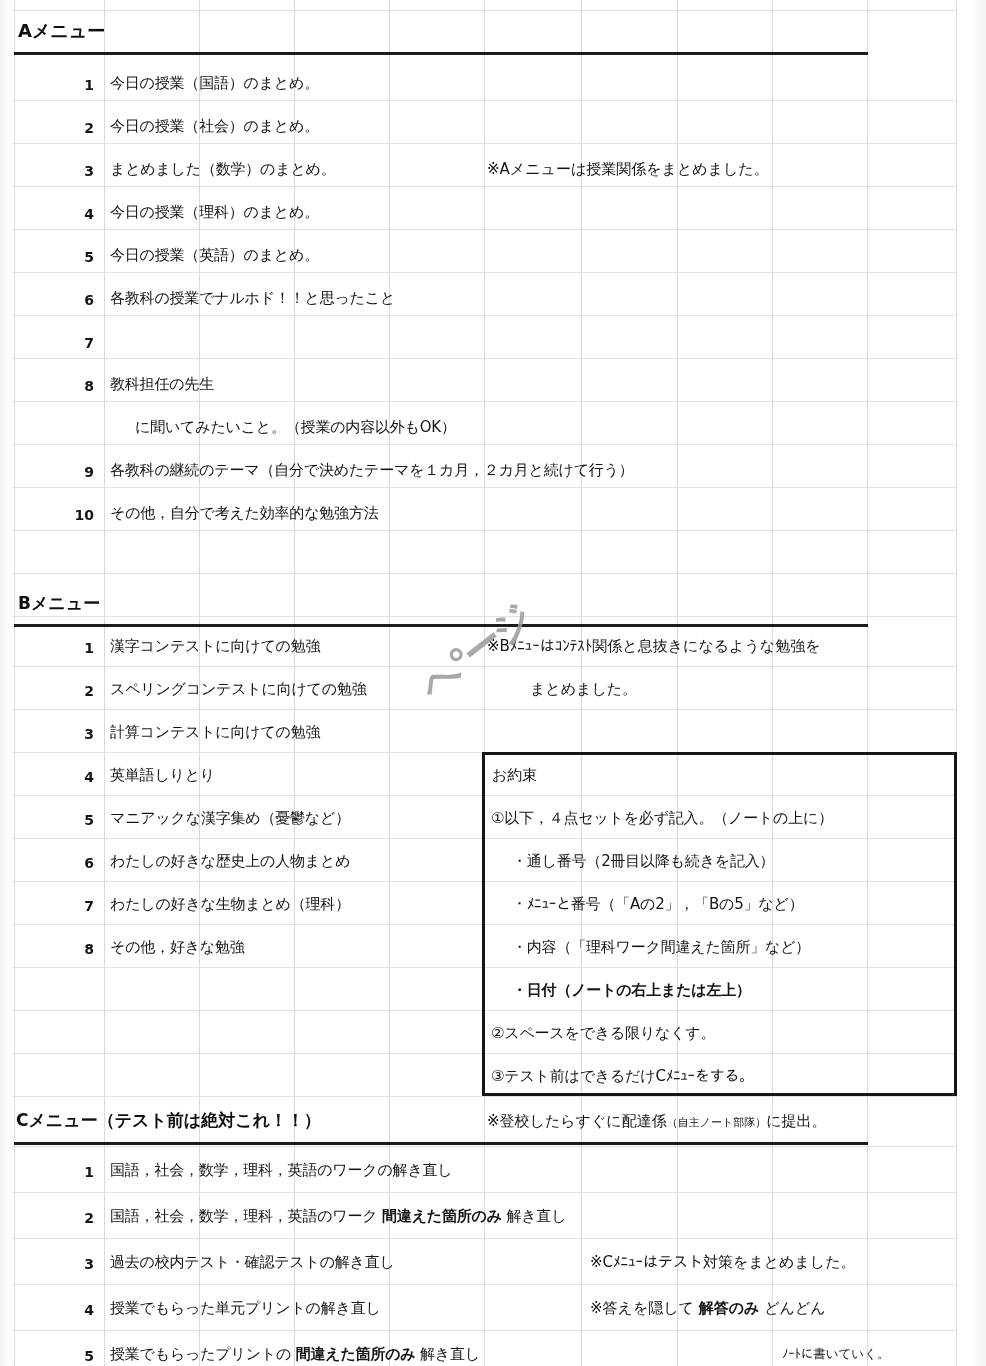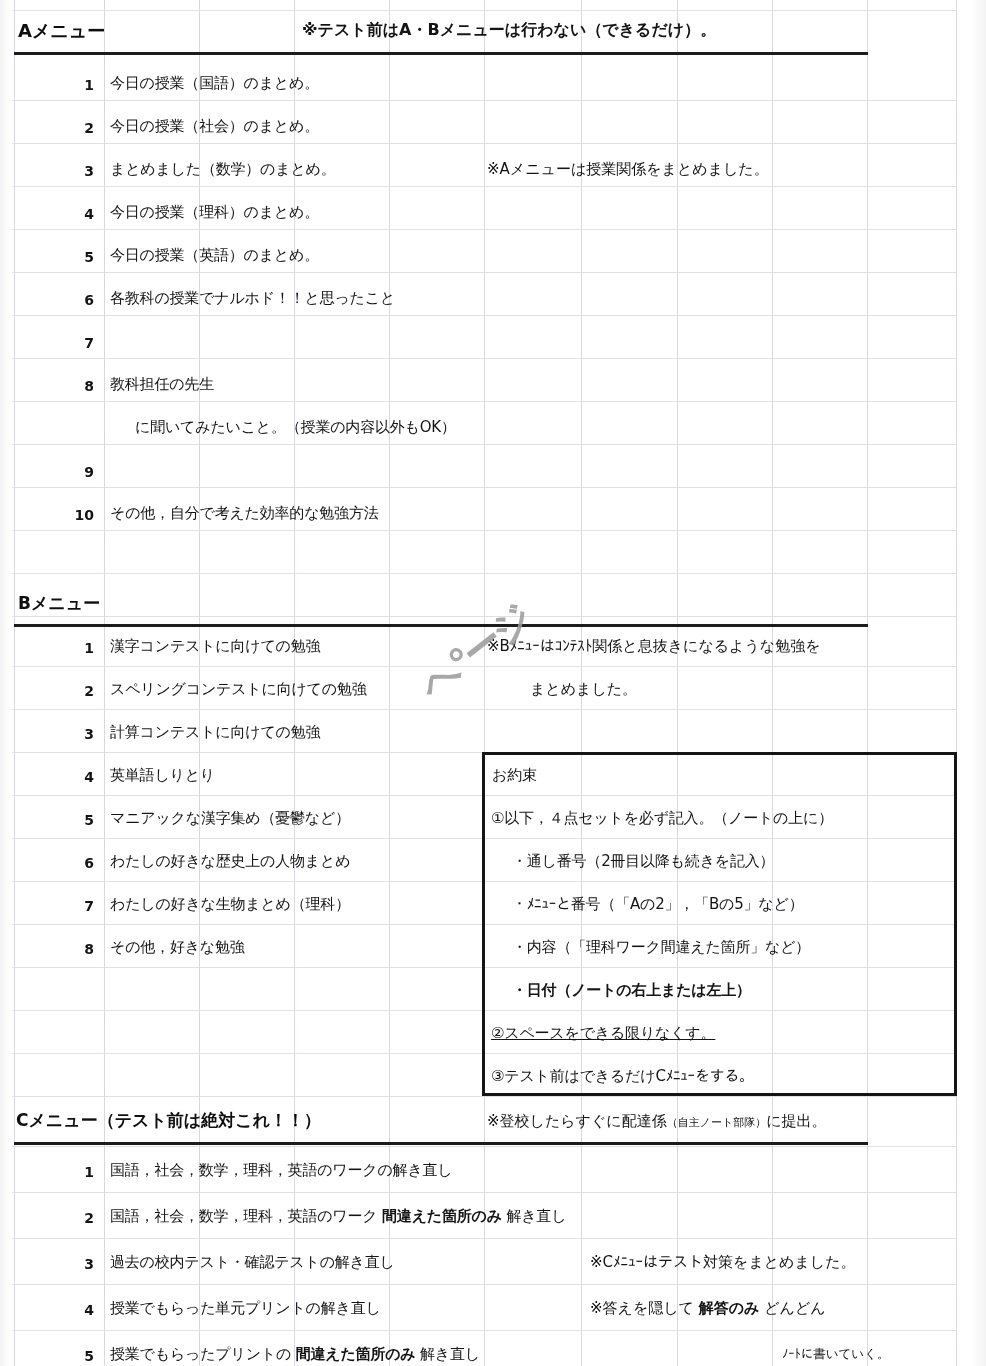--- a/index.html
+++ b/index.html
@@ -172,21 +172,20 @@
   <div class="hline" style="top:1192px; width:944px;"></div>
   <div class="hline" style="top:1238px; width:944px;"></div>
   <div class="hline" style="top:1284px; width:944px;"></div>
   <div class="hline" style="top:1330px; width:944px;"></div>
 
   <div class="thickline" style="left:14px; top:52px;   width:854px;"></div>
   <div class="thickline" style="left:14px; top:624px;  width:854px;"></div>
   <div class="thickline" style="left:14px; top:1142px; width:854px;"></div>
 
   <div class="hdr" style="left:18px; top:22px;">Aメニュー</div>
-  <div class="note bold" style="left:302px; top:22px; font-size:16px;">※テスト前はA・Bメニューは行わない（できるだけ）。</div>
 
   <div class="num" style="left:10px; top:78px;">1</div>
   <div class="cell" style="left:110px; top:76px;">今日の授業（国語）のまとめ。</div>
 
   <div class="num" style="left:10px; top:121px;">2</div>
   <div class="cell" style="left:110px; top:119px;">今日の授業（社会）のまとめ。</div>
 
   <div class="num" style="left:10px; top:164px;">3</div>
   <div class="cell" style="left:110px; top:162px;">まとめました（数学）のまとめ。</div>
   <div class="note" style="left:487px; top:162px;">※Aメニューは授業関係をまとめました。</div>
@@ -201,20 +200,21 @@
   <div class="cell" style="left:110px; top:291px;">各教科の授業でナルホド！！と思ったこと</div>
 
   <div class="num" style="left:10px; top:336px;">7</div>
 
   <div class="num" style="left:10px; top:379px;">8</div>
   <div class="cell" style="left:110px; top:377px;">教科担任の先生</div>
 
   <div class="cell" style="left:135px; top:420px;">に聞いてみたいこと。（授業の内容以外もOK）</div>
 
   <div class="num" style="left:10px; top:465px;">9</div>
+  <div class="cell" style="left:110px; top:463px;">各教科の継続のテーマ（自分で決めたテーマを１カ月，２カ月と続けて行う）</div>
 
   <div class="num" style="left:10px; top:508px;">10</div>
   <div class="cell" style="left:110px; top:506px;">その他，自分で考えた効率的な勉強方法</div>
 
   <div class="hdr" style="left:18px; top:595px; font-size:17px;">Bメニュー</div>
 
   <div class="num" style="left:10px; top:641px;">1</div>
   <div class="cell" style="left:110px; top:639px;">漢字コンテストに向けての勉強</div>
   <div class="note note-u" style="left:487px; top:639px;">※Bﾒﾆｭｰはｺﾝﾃｽﾄ関係と息抜きになるような勉強を</div>
 
@@ -241,21 +241,21 @@
   <div class="cell" style="left:110px; top:940px;">その他，好きな勉強</div>
 
   <div id="promise-box" style="left:482px; top:752px; width:475px; height:344px;"></div>
 
   <div class="cell" style="left:492px; top:768px;">お約束</div>
   <div class="cell" style="left:491px; top:811px;">①以下，４点セットを必ず記入。（ノートの上に）</div>
   <div class="cell" style="left:512px; top:854px;">・通し番号（2冊目以降も続きを記入）</div>
   <div class="cell" style="left:512px; top:897px;">・ﾒﾆｭｰと番号（「Aの2」，「Bの5」など）</div>
   <div class="cell" style="left:512px; top:940px;">・内容（「理科ワーク間違えた箇所」など）</div>
   <div class="cell" style="left:512px; top:983px;font-weight:bold;">・日付（ノートの右上または左上）</div>
-  <div class="cell" style="left:491px; top:1026px;text-decoration:underline;">②スペースをできる限りなくす。</div>
+  <div class="cell" style="left:491px; top:1026px;">②スペースをできる限りなくす。</div>
   <div class="cell" style="left:491px; top:1069px;">③テスト前はできるだけCﾒﾆｭｰをする。</div>
 
   <div class="hdr" style="left:16px; top:1112px; font-size:17px;">Cメニュー（テスト前は絶対これ！！）</div>
 
   <div class="note" style="left:487px; top:1114px;">
     <span>※登校したらすぐに配達係</span><span class="tiny">（自主ノート部隊）</span><span>に提出。</span>
   </div>
 
   <div class="num" style="left:10px; top:1165px;">1</div>
   <div class="cell" style="left:110px; top:1163px;">

